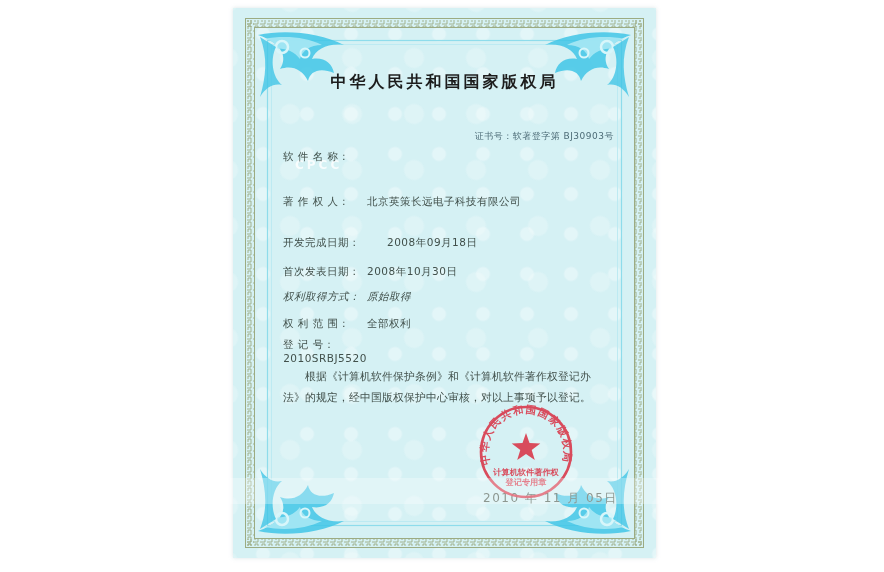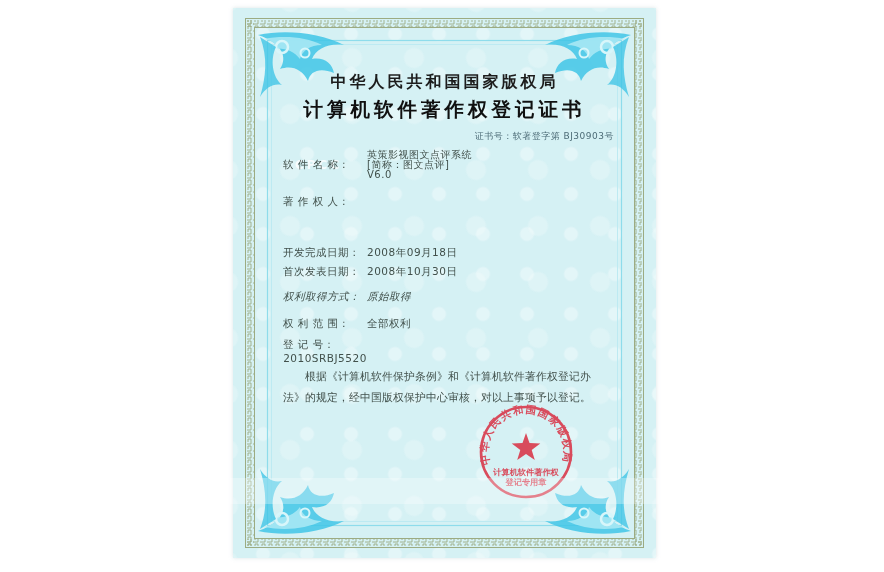--- a/index.html
+++ b/index.html
@@ -41,21 +41,21 @@
   .content{
     position:absolute;left:50px;top:142px;width:330px;
     color:#41504b;font-size:10.5px;
   }
   .row{position:absolute;left:0;display:flex;align-items:center;}
   .row-label{width:84px;flex:none;letter-spacing:.5px;}
   .row-value{letter-spacing:.5px;}
   .swname .row-value div{font-size:10px;line-height:10px;}
   .row-swname{top:0;}
   .row-owner{top:45px;}
-  .row-devdate{top:96px;}
+  .row-devdate{top:86px;gap:20px;}
   .row-pubdate{top:115px;}
   .row-acquire{top:140px;font-style:italic;}
   .row-scope{top:167px;}
   .row-regno{top:188px;flex-direction:column;}
   .statement{
     position:absolute;left:0;top:216px;width:326px;
     font-size:10.8px;line-height:21px;text-indent:22px;color:#41504b;
     letter-spacing:.2px;
   }
   .seal{position:absolute;left:245px;top:396px;opacity:.9;}
@@ -98,34 +98,29 @@
       <rect x="26.5" y="26.5" width="346" height="477" fill="none" stroke="#bdeaf2" stroke-width="1"></rect>
       <use href="#fl" transform="translate(13,13)"></use>
       <use href="#fl" transform="translate(386,13) scale(-1,1)"></use>
       <use href="#fl" transform="translate(13,517) scale(1,-1)"></use>
       <use href="#fl" transform="translate(386,517) scale(-1,-1)"></use>
     </svg>
 
     <div class="watermark">CPCC</div>
 
     <div class="title1">中华人民共和国国家版权局</div>
-    <div class="title2">计算机软件著作权登记证书</div>
     <div class="certno">证书号：软著登字第 BJ30903号</div>
 
     <div class="content">
       <div class="row row-swname swname">
         <div class="row-label">软 件 名 称：</div>
-        <div class="row-value">
-          <div>英策影视图文点评系统</div>
-          <div>[简称：图文点评]</div>
-          <div>V6.0</div>
-        </div>
       </div>
       <div class="row row-owner">
         <div class="row-label">著 作 权 人：</div>
+        <div class="row-value">北京英策长远电子科技有限公司</div>
       </div>
       <div class="row row-devdate">
         <div class="row-label">开发完成日期：</div>
         <div class="row-value">2008年09月18日</div>
       </div>
       <div class="row row-pubdate">
         <div class="row-label">首次发表日期：</div>
         <div class="row-value">2008年10月30日</div>
       </div>
       <div class="row row-acquire">
@@ -136,20 +131,21 @@
         <div class="row-label">权 利 范 围：</div>
         <div class="row-value">全部权利</div>
       </div>
       <div class="row row-regno">
         <div class="row-label">登  记  号：</div>
         <div class="row-value">2010SRBJ5520</div>
       </div>
       <div class="statement">根据《计算机软件保护条例》和《计算机软件著作权登记办法》的规定，经中国版权保护中心审核，对以上事项予以登记。</div>
     </div>
 
+    <div class="issue-date">2010 年 11 月 05日</div>
 
     <svg class="seal" width="96" height="96" viewBox="0 0 96 96">
       <defs>
         <path id="arc" d="M 13 62 A 38 38 0 1 1 83 62" fill="none"></path>
       </defs>
       <circle cx="48" cy="48" r="45" fill="none" stroke="#d93a4c" stroke-width="2.6"></circle>
       <polygon points="48,29 44.5,39.1 33.7,39.4 42.3,45.9 39.2,56.1 48,50 56.8,56.1 53.7,45.9 62.3,39.4 51.5,39.1" fill="#d93a4c"></polygon>
       <text font-size="10.5" fill="#d93a4c" font-weight="bold" letter-spacing="1.5">
         <textPath href="#arc" startOffset="2">中华人民共和国国家版权局</textPath>
       </text>

